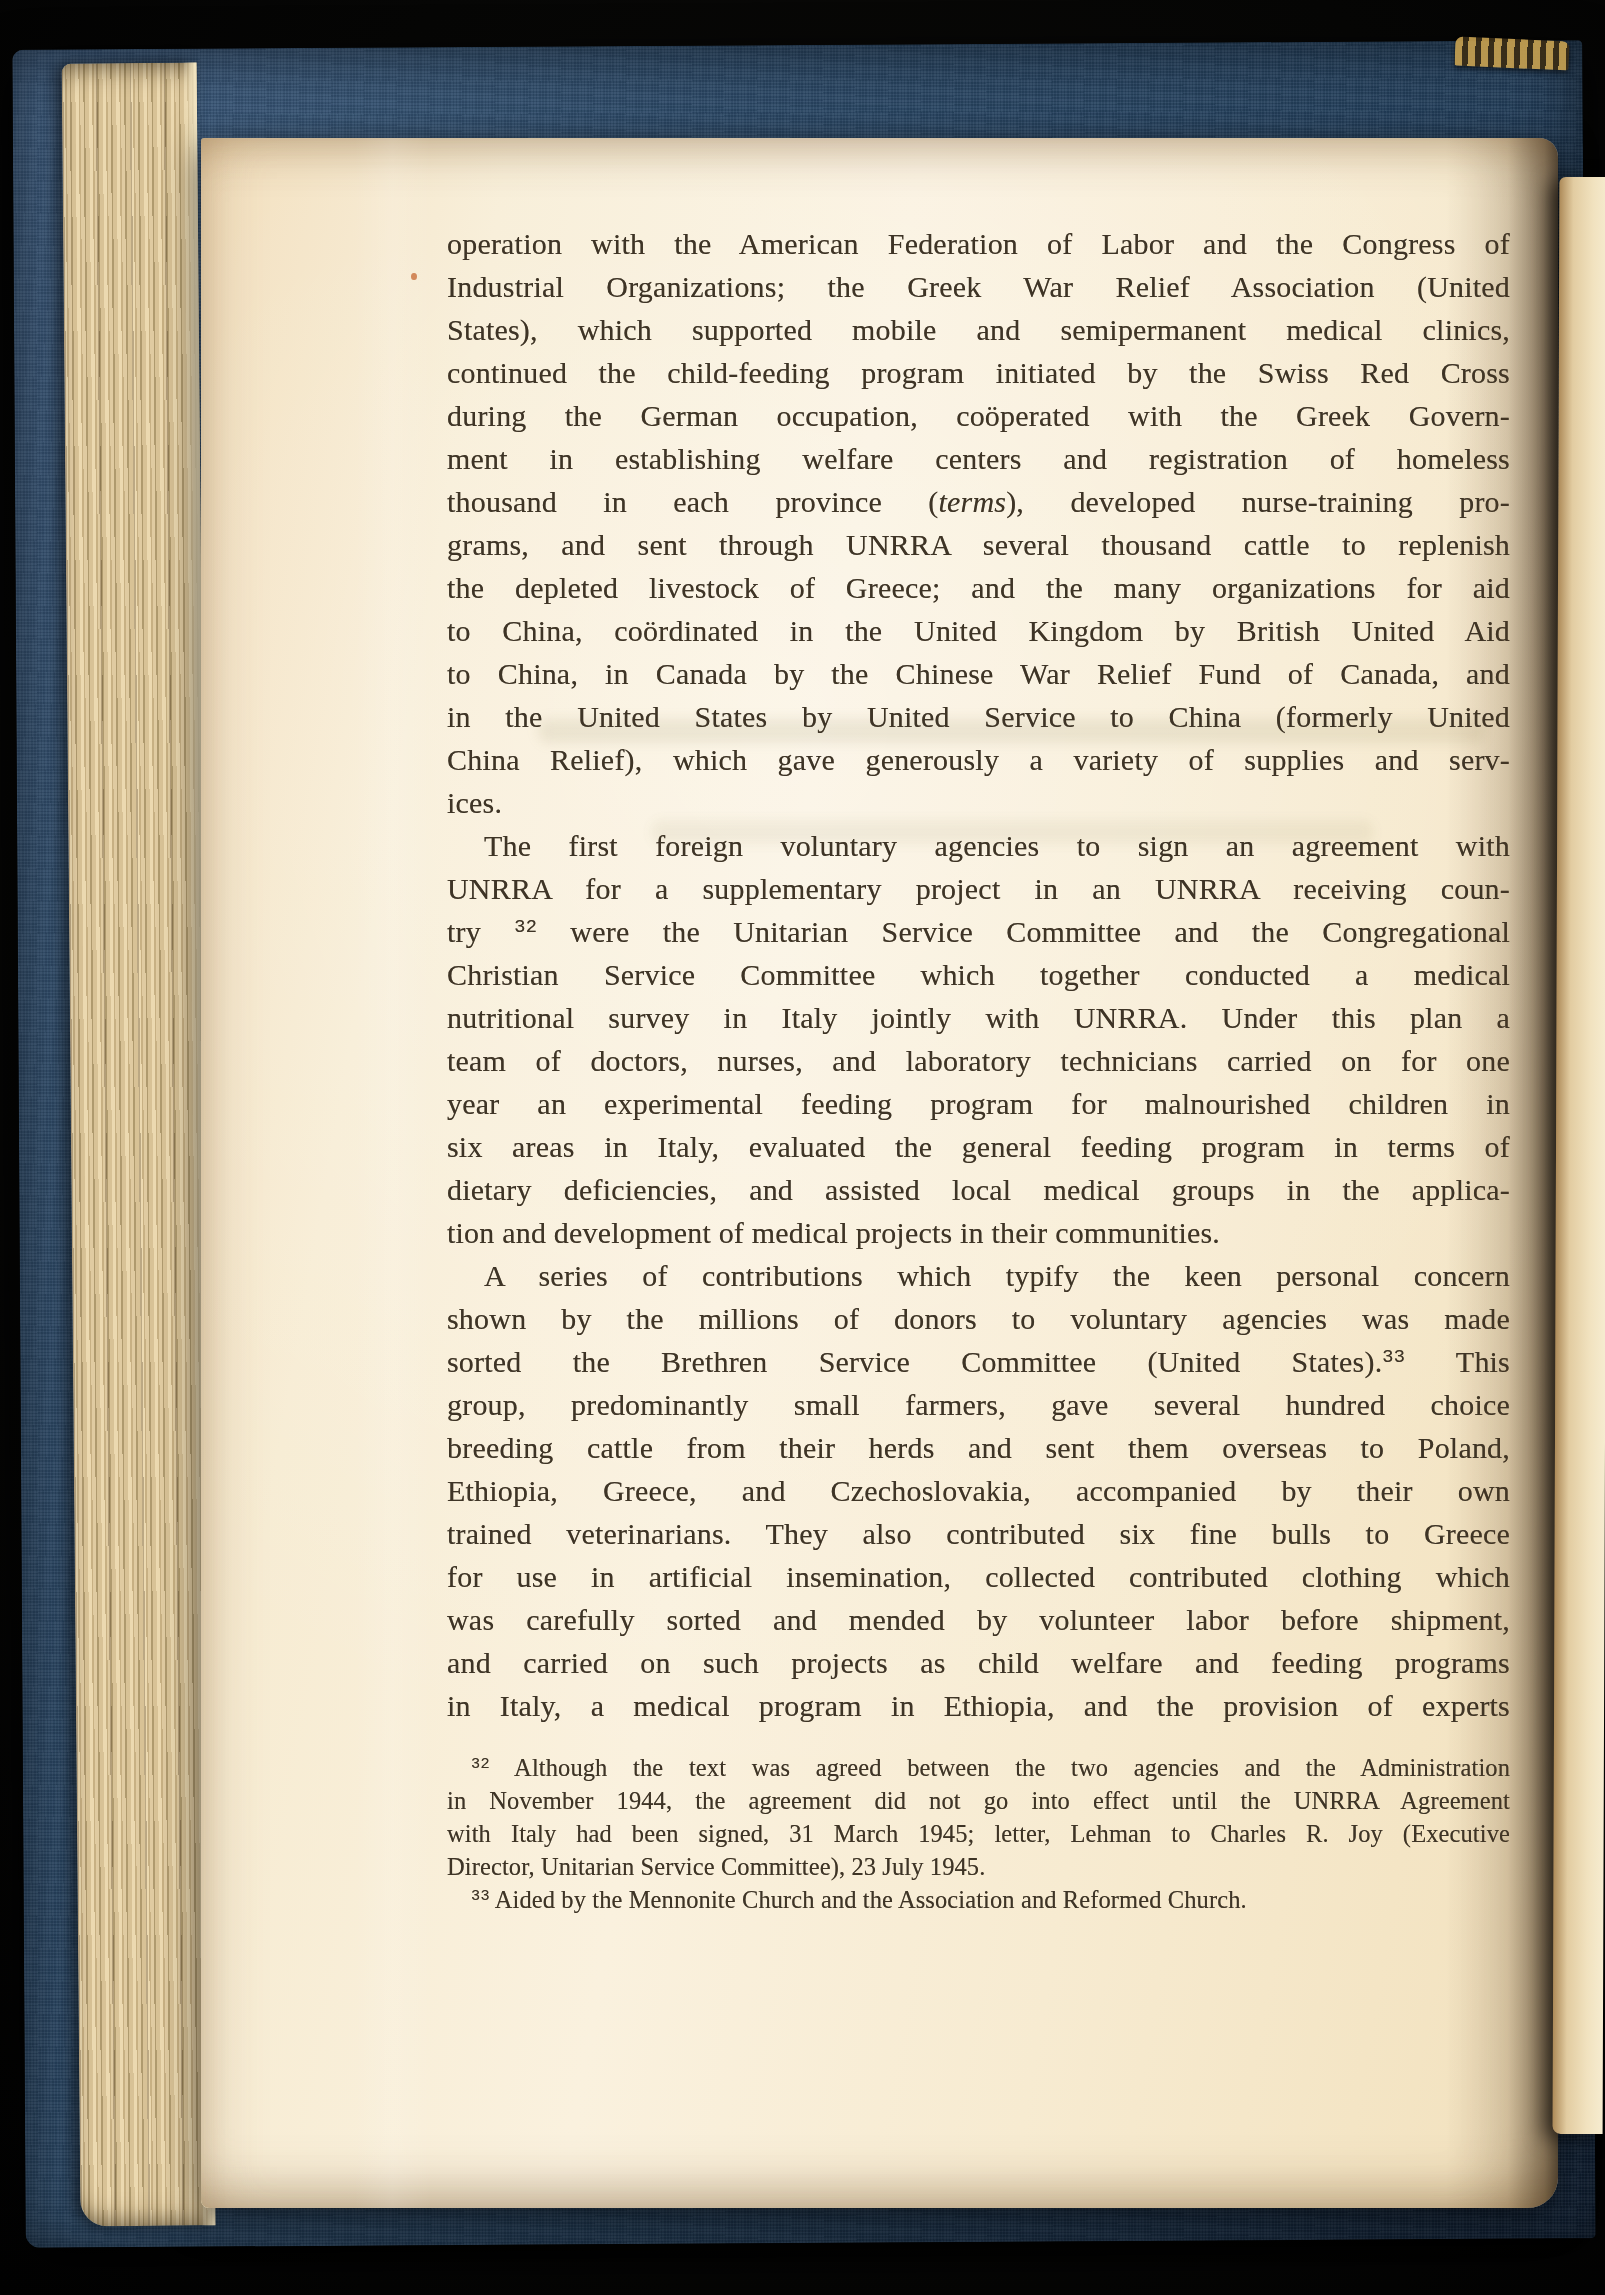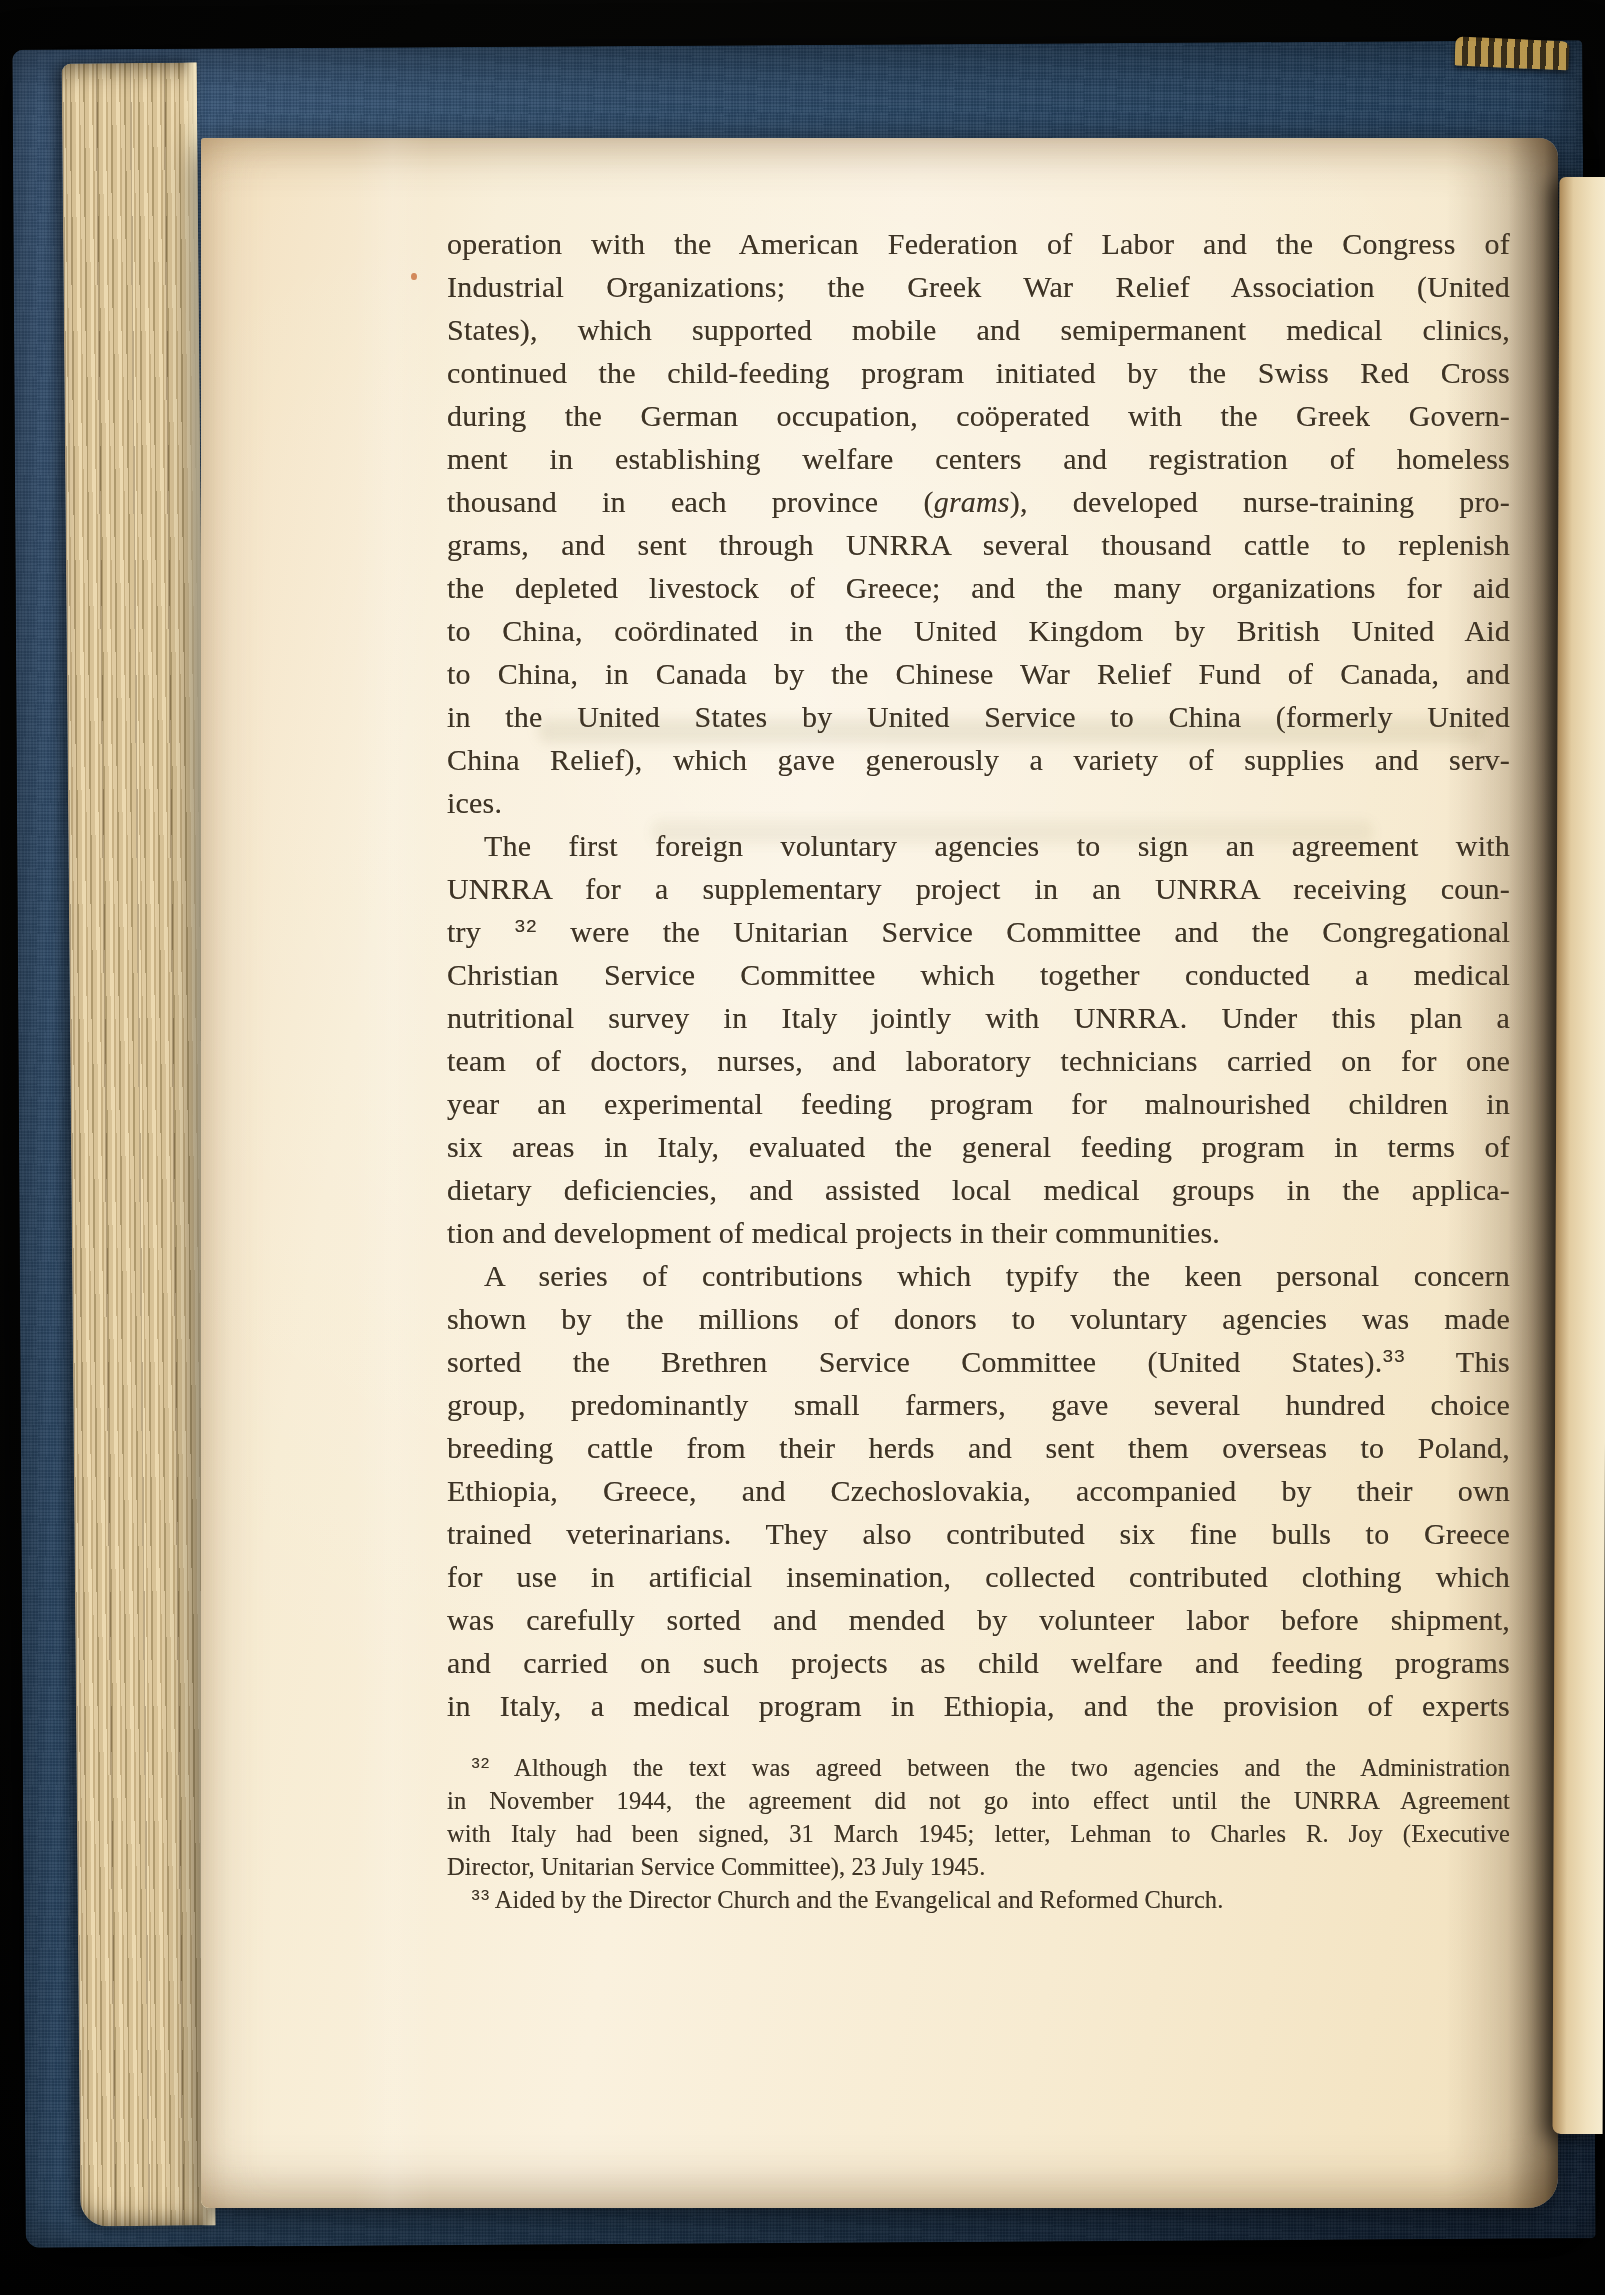--- a/index.html
+++ b/index.html
@@ -172,21 +172,21 @@
     <div class="text-block">
 
       <div class="body-text">
           <div>
             <div class="line"><span>operation with the American Federation of Labor and the Congress of</span></div>
             <div class="line"><span>Industrial Organizations; the Greek War Relief Association (United</span></div>
             <div class="line"><span>States), which supported mobile and semipermanent medical clinics,</span></div>
             <div class="line"><span>continued the child-feeding program initiated by the Swiss Red Cross</span></div>
             <div class="line"><span>during the German occupation, coöperated with the Greek Govern-</span></div>
             <div class="line"><span>ment in establishing welfare centers and registration of homeless</span></div>
-            <div class="line"><span>thousand in each province (</span><span class="i">grams</span><span>), developed nurse-training pro-</span></div>
+            <div class="line"><span>thousand in each province (</span><span class="i">terms</span><span>), developed nurse-training pro-</span></div>
             <div class="line"><span>grams, and sent through UNRRA several thousand cattle to replenish</span></div>
             <div class="line"><span>the depleted livestock of Greece; and the many organizations for aid</span></div>
             <div class="line"><span>to China, coördinated in the United Kingdom by British United Aid</span></div>
             <div class="line"><span>to China, in Canada by the Chinese War Relief Fund of Canada, and</span></div>
             <div class="line"><span>in the United States by United Service to China (formerly United</span></div>
             <div class="line"><span>China Relief), which gave generously a variety of supplies and serv-</span></div>
             <div class="line end"><span>ices.</span></div>
           </div>
           <div>
             <div class="line indent"><span>The first foreign voluntary agencies to sign an agreement with</span></div>
@@ -216,21 +216,21 @@
         </div>
 
       <div class="footnotes">
           <div>
             <div class="line indent"><span class="sup">32</span><span> Although the text was agreed between the two agencies and the Administration</span></div>
             <div class="line"><span>in November 1944, the agreement did not go into effect until the UNRRA Agreement</span></div>
             <div class="line"><span>with Italy had been signed, 31 March 1945; letter, Lehman to Charles R. Joy (Executive</span></div>
             <div class="line end"><span>Director, Unitarian Service Committee), 23 July 1945.</span></div>
           </div>
           <div>
-            <div class="line end indent"><span class="sup">33</span><span> Aided by the Director Church and the Evangelical and Reformed Church.</span></div>
+            <div class="line end indent"><span class="sup">33</span><span> Aided by the Mennonite Church and the Association and Reformed Church.</span></div>
           </div>
         </div>
     </div>
 
     <div class="gutter-shadow"></div>
   </div>
 
   <div class="facing-page"></div>
 
 </div>

